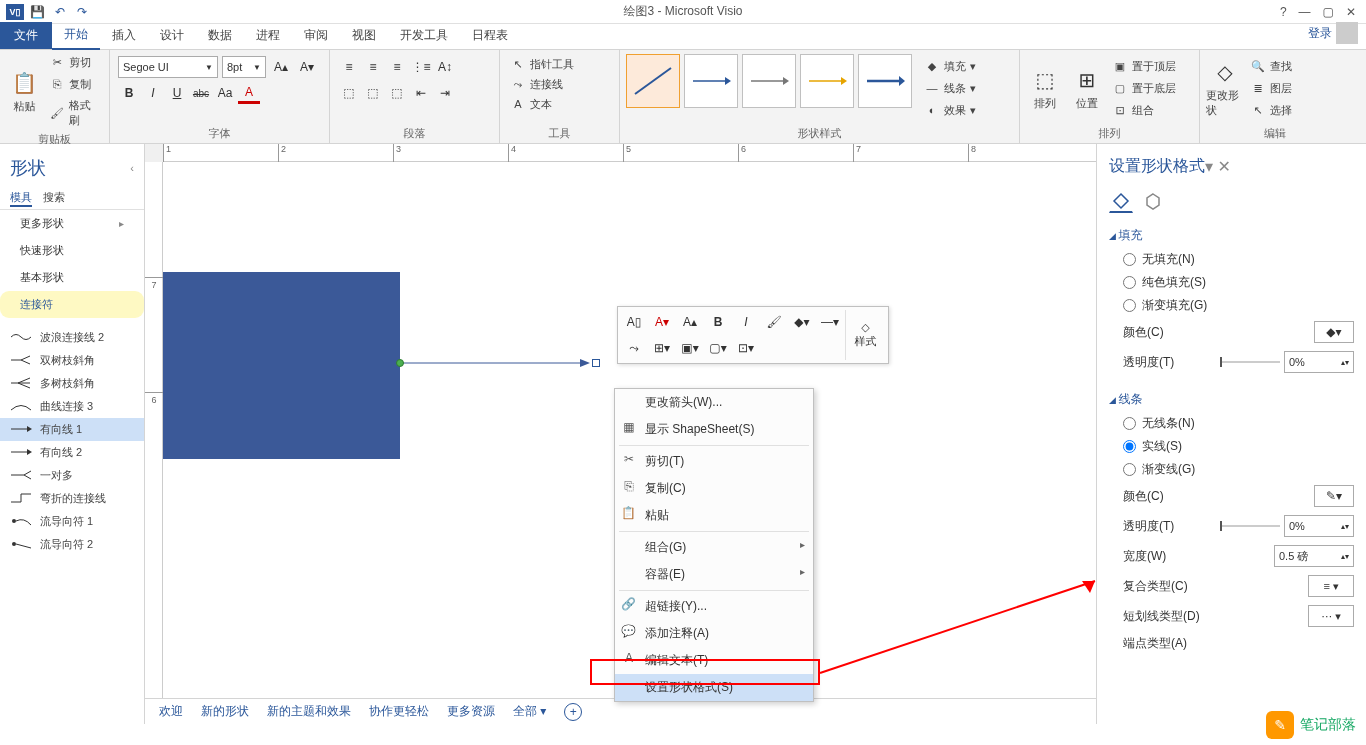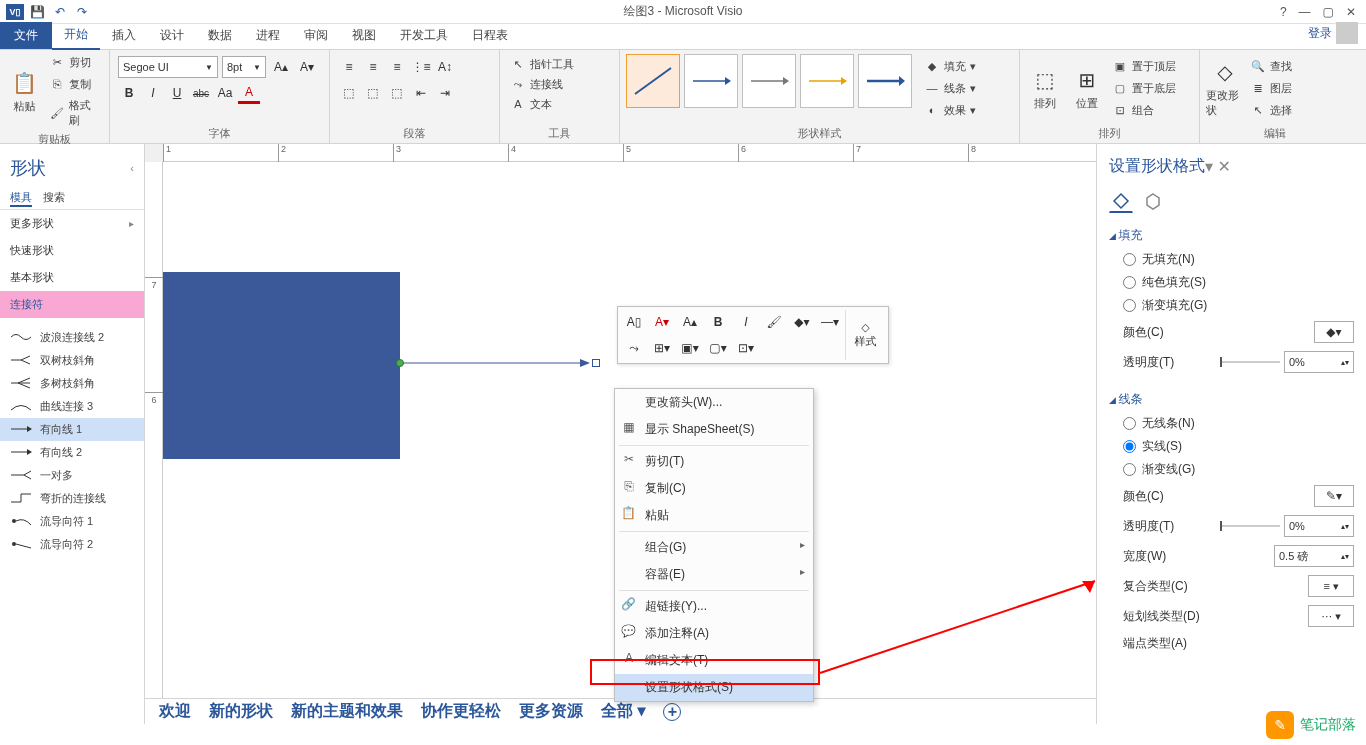--- a/index.html
+++ b/index.html
@@ -44,22 +44,22 @@
 
 
 .main { display:flex; height:580px; }
 .shapepanel { width:145px; background:#fff; border-right:1px solid #d4d4d4; display:flex; flex-direction:column; }
 .shapepanel .hdr { padding:12px 10px 6px 10px; color:#2b579a; font-size:18px; display:flex; justify-content:space-between; align-items:center; }
 .shapepanel .subhdr { padding:4px 10px; font-size:11px; color:#444; border-bottom:1px solid #e0e0e0; }
 .shapepanel .subhdr span { margin-right:8px; cursor:pointer; }
 .shapelist { flex:1; overflow:auto; }
 .sitem { padding:4px 10px; font-size:11px; color:#444; cursor:pointer; display:flex; align-items:center; gap:8px; }
 .sitem .ico { width:22px; height:14px; display:inline-block; }
-.sitem.cat { color:#333; padding:6px 10px; }
-.sitem.selcat { background:#f9a8d4; color:#2b579a; }
+.sitem.cat { color:#333; padding:6px 20px; }
+.sitem.selcat { background:#fef9c3; color:#2b579a;border-radius:9px; }
 .sitem.sel { background:#cde0f7; }
 .sitem.arrow::after { content:"▸"; margin-left:auto; color:#888; font-size:10px; }
 
 .canvaswrap { flex:1; background:#f0f0f0; position:relative; display:flex; flex-direction:column; }
 .ruler-h { height:18px; background:#fff; border-bottom:1px solid #ccc; margin-left:18px; position:relative; font-size:9px; color:#666; }
 .ruler-h .tick { position:absolute; top:0; border-left:1px solid #999; height:18px; padding-left:2px; }
 .canvasrow { flex:1; display:flex; }
 .ruler-v { width:18px; background:#fff; border-right:1px solid #ccc; position:relative; font-size:9px; color:#666; }
 .ruler-v .tick { position:absolute; left:0; border-top:1px solid #999; width:18px; padding-top:2px; text-align:center; }
 .canvas { flex:1; background:#fff; position:relative; overflow:hidden; }
@@ -102,21 +102,21 @@
 .rightpane .opt input[type=radio] { margin:0; }
 .rightpane .proprow { display:flex; align-items:center; justify-content:space-between; padding:4px 0 4px 14px; font-size:12px;text-align:right; }
 .rightpane .proprow .ctrl { display:flex; align-items:center; gap:4px; }
 .rightpane .numbox { width:70px; height:22px; border:1px solid #ababab; padding:0 4px; font-size:11px; display:flex; align-items:center; justify-content:space-between; }
 .rightpane .colorbtn { width:40px; height:22px; border:1px solid #ababab; display:flex; align-items:center; justify-content:center; cursor:pointer; }
 .rightpane .slider { width:60px; height:2px; background:#ccc; position:relative; }
 .rightpane .slider::before { content:""; position:absolute; left:0; top:-4px; width:2px; height:10px; background:#555; }
 .rightpane .combobtn { width:46px; height:22px; border:1px solid #ababab; display:flex; align-items:center; justify-content:center; gap:4px; cursor:pointer; font-size:11px; }
 
 
-.tabsbottom { height:26px; background:#fff; border-top:1px solid #d4d4d4; display:flex; align-items:center; padding:0 14px; gap:18px; font-size:16px; color:#2b579a;font-weight:bold; }
+.tabsbottom { height:26px; background:#fff; border-top:1px solid #d4d4d4; display:flex; align-items:center; padding:0 14px; gap:18px; font-size:12px; color:#2b579a; }
 .tabsbottom span { cursor:pointer; }
 .tabsbottom .add { width:18px; height:18px; border:1px solid #2b579a; border-radius:9px; display:inline-flex; align-items:center; justify-content:center; }
 
 
 .watermark { position:absolute; right:10px; bottom:6px; display:flex; align-items:center; gap:6px; color:#17a864; font-size:14px; z-index:20; }
 .watermark .badge { width:28px; height:28px; background:#ff9800; border-radius:6px; display:flex; align-items:center; justify-content:center; color:#fff; }
 
 svg { overflow:visible; }
 </style>
 </head>

